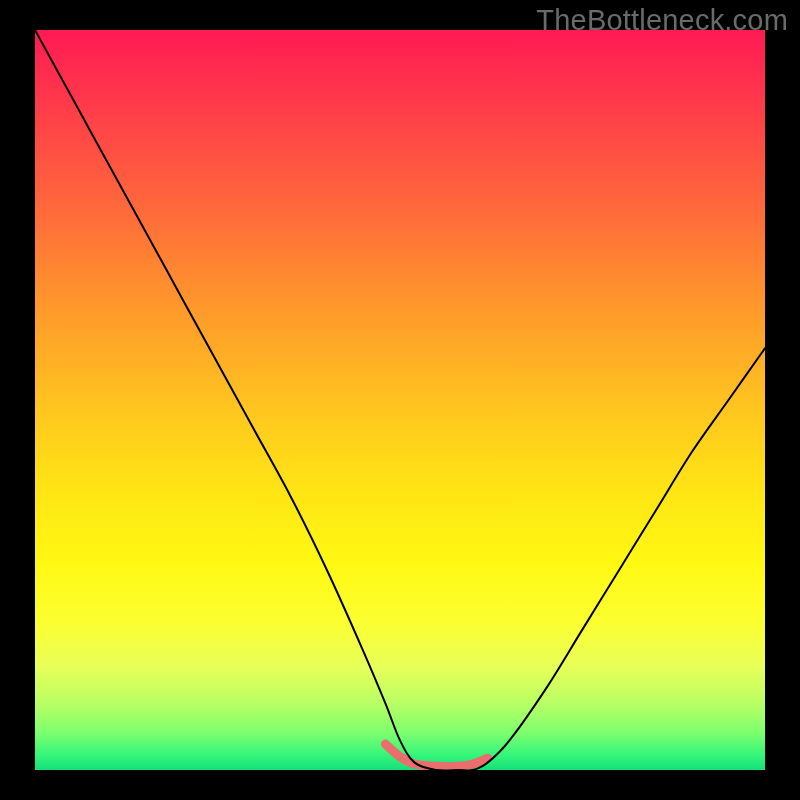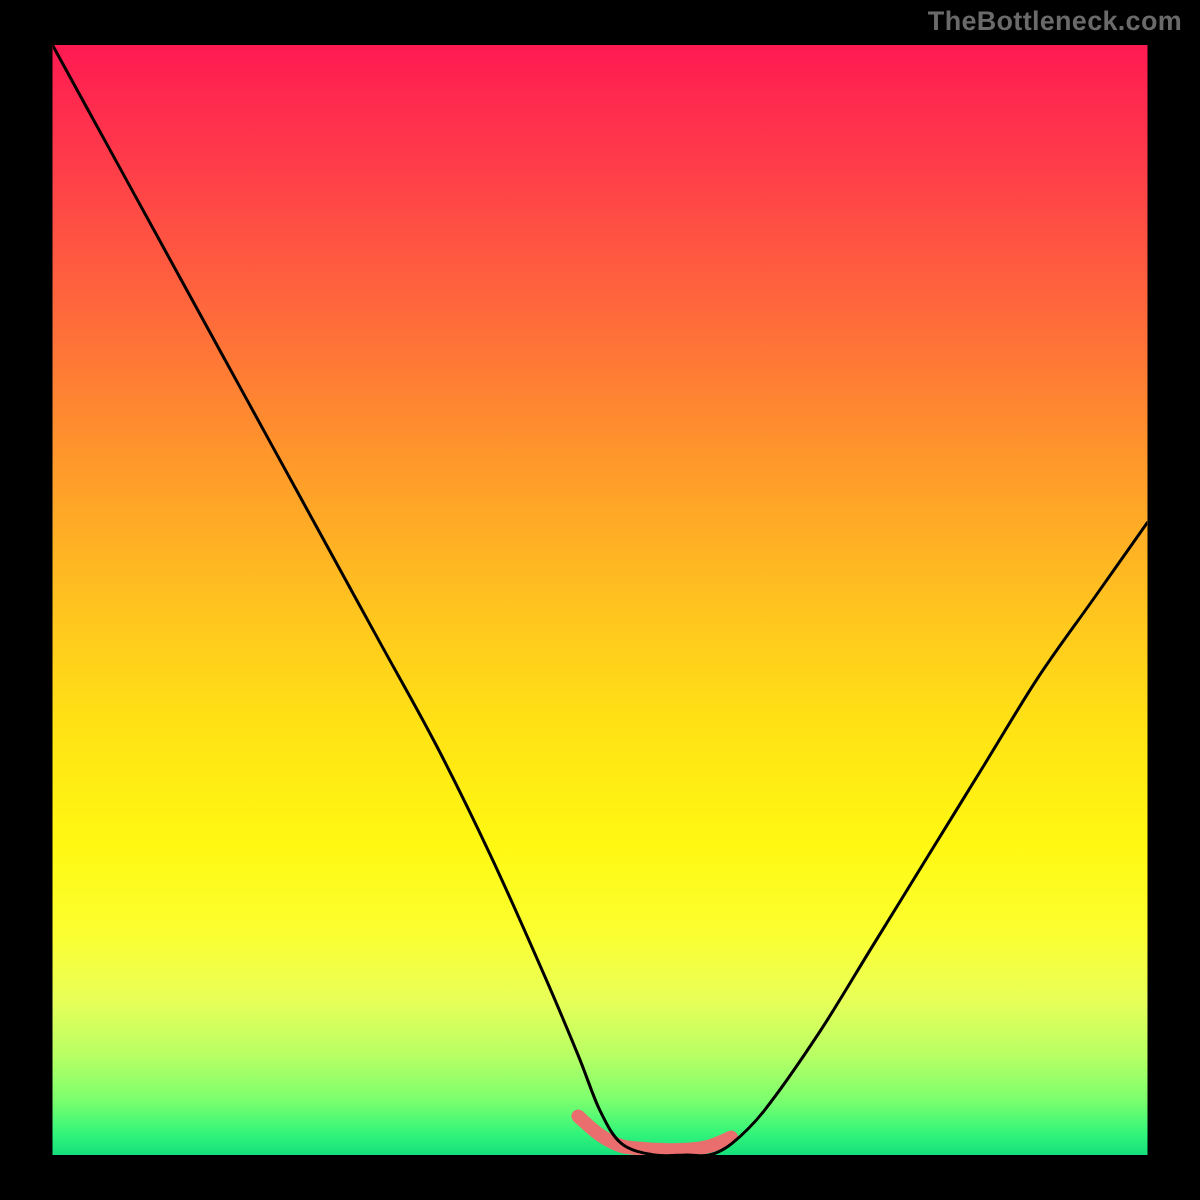--- a/index.html
+++ b/index.html
@@ -15,22 +15,22 @@
     position: relative;
     width: 800px;
     height: 800px;
     background: #000;
   }
   .watermark {
     position: absolute;
     top: 4px;
     right: 12px;
     color: #6a6a6a;
-    font-size: 18px;
-    font-weight: 700;
+    font-size: 29px;
+    font-weight: 400;
     letter-spacing: 0.2px;
     z-index: 20;
   }
   .plot {
     position: absolute;
     left: 35px;
     top: 30px;
     width: 730px;
     height: 740px;
   }

